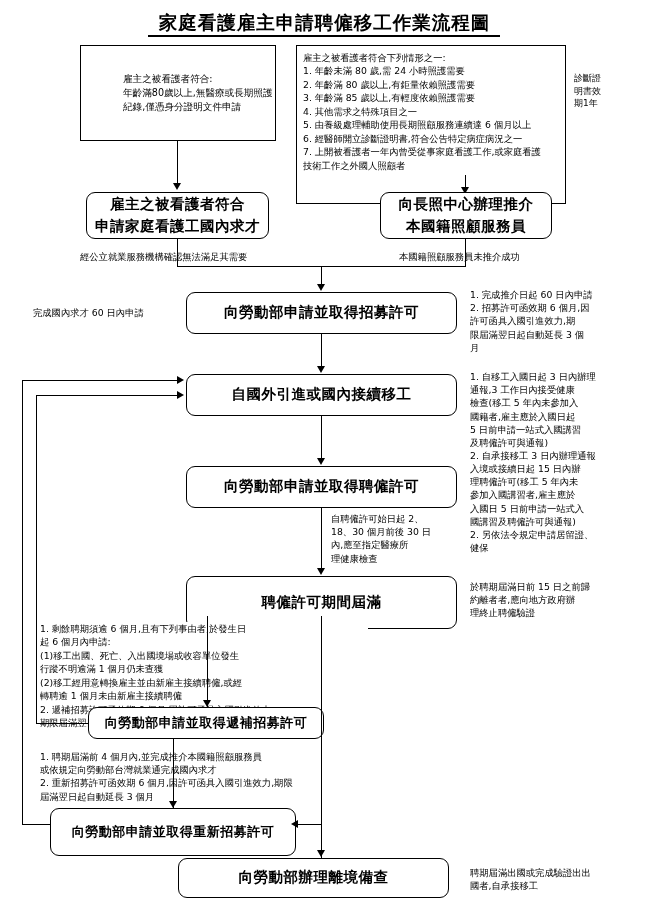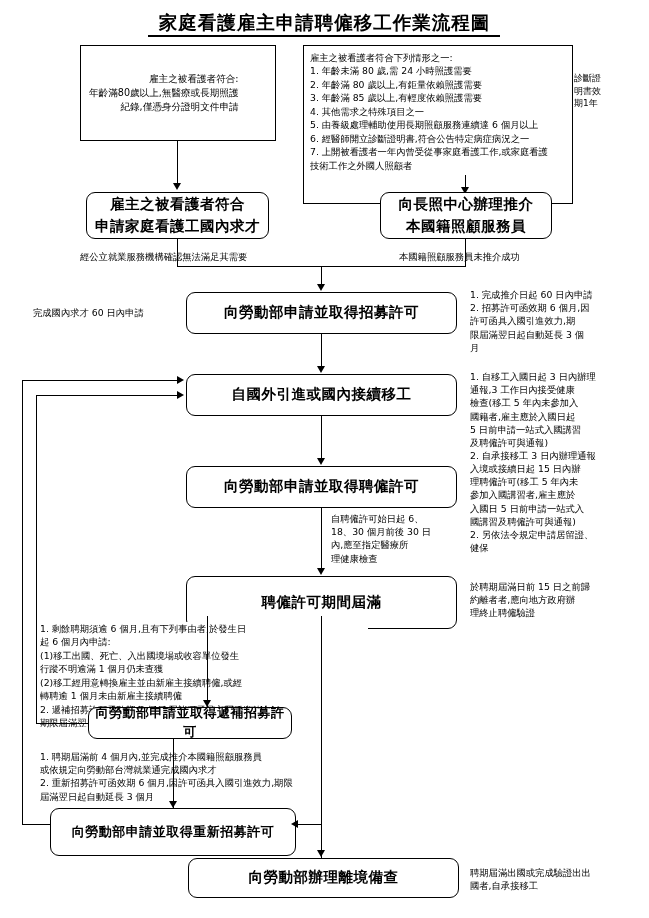--- a/index.html
+++ b/index.html
@@ -114,26 +114,26 @@
 </style>
 </head>
 <body>
 
 <div id="page">
 
   <div class="title">家庭看護雇主申請聘僱移工作業流程圖</div>
   <div class="title-underline"></div>
 
   <div class="box" style="left:80px; top:45px; width:196px; height:96px;">
-    <div class="box-text" style="font-size:9.6px; justify-content:flex-start; text-align:right; padding-left:8px;">雇主之被看護者符合:
+    <div class="box-text" style="font-size:9.6px; justify-content:flex-start; text-align:left; padding-left:8px;margin-left:34px;">雇主之被看護者符合:
 年齡滿80歲以上,無醫療或長期照護
 紀錄,僅憑身分證明文件申請</div>
   </div>
 
-  <div class="box" style="left:296px; top:45px; width:270px; height:159px;margin-left:7px;">
+  <div class="box" style="left:296px; top:45px; width:270px; height:159px;">
     <div class="box-text" style="font-size:9.3px; justify-content:flex-start; align-items:flex-start; text-align:left; padding:5px 6px;">雇主之被看護者符合下列情形之一:
 1. 年齡未滿 80 歲,需 24 小時照護需要
 2. 年齡滿 80 歲以上,有鉅量依賴照護需要
 3. 年齡滿 85 歲以上,有輕度依賴照護需要
 4. 其他需求之特殊項目之一
 5. 由養級處理輔助使用長期照顧服務連續達 6 個月以上
 6. 經醫師開立診斷證明書,符合公告特定病症病況之一
 7. 上開被看護者一年內曾受從事家庭看護工作,或家庭看護
    技術工作之外國人照顧者</div>
   </div>
@@ -201,21 +201,21 @@
 理聘僱許可(移工 5 年內未
 參加入國講習者,雇主應於
 入國日 5 日前申請一站式入
 國講習及聘僱許可與通報)
 2. 另依法令規定申請居留證、
    健保</div>
 
   <div class="line vline" style="left:321px; top:508px; height:62px;"></div>
   <div class="arrow-down" style="left:317px; top:568px;"></div>
 
-  <div class="note" style="left:331px; top:512px; width:150px;">自聘僱許可始日起 6、
+  <div class="note" style="left:331px; top:512px; width:150px;">自聘僱許可始日起 2、
 18、30 個月前後 30 日
 內,應至指定醫療所
 理健康檢查</div>
 
   <div class="box rbox" style="left:186px; top:576px; width:271px; height:53px;">
     <div class="box-text main-label">聘僱許可期間屆滿</div>
   </div>
   <div class="note" style="left:470px; top:580px; width:176px;">於聘期屆滿日前 15 日之前歸
 約離者者,應向地方政府辦
 理終止聘僱驗證</div>
@@ -224,34 +224,34 @@
    起 6 個月內申請:
    (1)移工出國、死亡、入出國境場或收容單位發生
       行蹤不明逾滿 1 個月仍未查獲
    (2)移工經用意轉換雇主並由新雇主接續聘僱,或經
       轉聘逾 1 個月未由新雇主接續聘僱
 2. 遞補招募許可函效期 6 個月,因許可函具入國引進效力,
    期限屆滿翌日起自動延長 3 個月</div>
 
   <div class="line vline" style="left:321px; top:616px; height:0px;"></div>
 
-  <div class="box rbox" style="left:88px; top:707px; width:204px; height:32px;">
+  <div class="box rbox" style="left:88px; top:707px; width:236px; height:32px;">
     <div class="box-text main-label" style="font-size:13px;">向勞動部申請並取得遞補招募許可</div>
   </div>
 
   <div class="note" style="left:40px; top:750px; width:340px;">1. 聘期屆滿前 4 個月內,並完成推介本國籍照顧服務員
    或依規定向勞動部台灣就業通完成國內求才
 2. 重新招募許可函效期 6 個月,因許可函具入國引進效力,期限
    屆滿翌日起自動延長 3 個月</div>
 
   <div class="box rbox" style="left:50px; top:808px; width:246px; height:48px;">
     <div class="box-text main-label" style="font-size:13px;">向勞動部申請並取得重新招募許可</div>
   </div>
 
-  <div class="box rbox" style="left:188px; top:858px; width:271px; height:40px;">
+  <div class="box rbox" style="left:178px; top:858px; width:271px; height:40px;">
     <div class="box-text main-label">向勞動部辦理離境備查</div>
   </div>
   <div class="note" style="left:470px; top:866px; width:176px;">聘期屆滿出國或完成驗證出出
 國者,自承接移工</div>
 
   <div class="line hline" style="left:36px; top:723px; width:52px;"></div>
   <div class="line vline" style="left:36px; top:395px; height:328px;"></div>
   <div class="line hline" style="left:36px; top:395px; width:142px;"></div>
   <div class="arrow-right" style="left:177px; top:391px;"></div>
 

